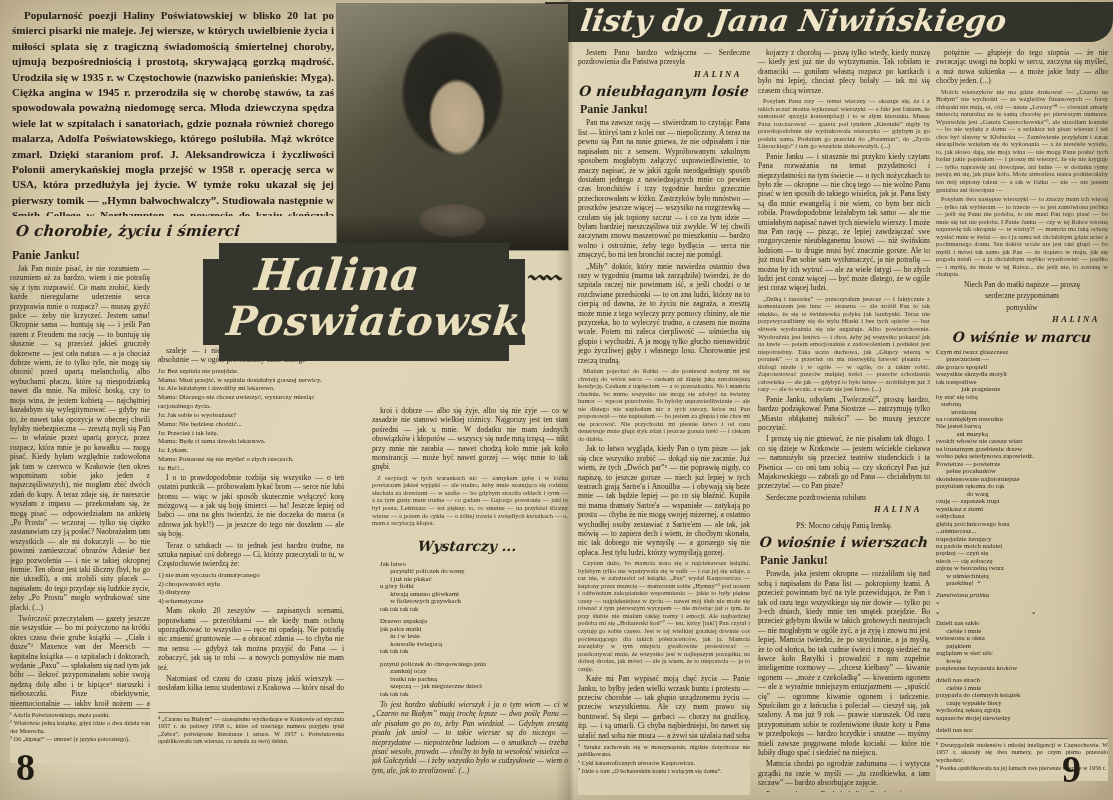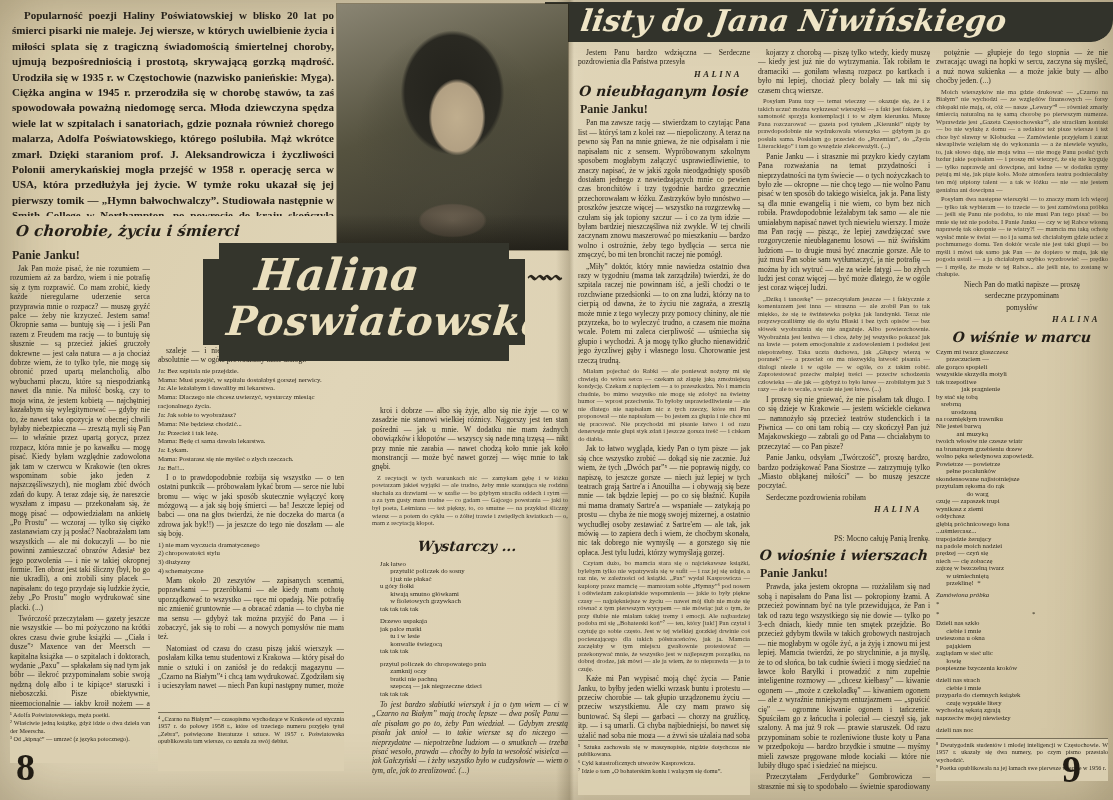--- a/index.html
+++ b/index.html
@@ -46,21 +46,21 @@
   .h-mid{font-size:14px;text-align:center;margin:4px 0 3px 0;}
   .h-wyst{position:absolute;left:418px;top:538px;font-size:14px;z-index:2;}
   
   .col{position:absolute;overflow:hidden;}
   .sal{font-size:12px;font-weight:bold;margin:2px 0 1px 2px;}
   .paras div{font-size:7.6px;line-height:1.24;text-align:justify;text-indent:8px;margin:0 0 2px 0;}
   .paras div.small{font-size:6.5px;line-height:1.16;text-indent:5px;color:#39332a;}
   .paras div.dlg{font-size:6.8px;line-height:1.3;text-indent:0;text-align:left;margin:0;}
   .paras div.center{text-align:center;text-indent:0;}
   .paras div.sig{text-align:right;text-indent:0;font-style:italic;font-weight:bold;font-size:8.6px;letter-spacing:2.5px;padding-right:8px;margin:2px 0 3px 0;}
-  .paras div.ps{text-align:right;text-indent:0;margin-top:19px;}
+  .paras div.ps{text-align:center;text-indent:0;margin-top:6px;}
   .poem div{font-size:6.8px;line-height:1.1;white-space:pre-wrap;text-align:left;margin:0;min-height:5px;}
   .poem div.it{font-style:italic;margin:4px 0 2px 0;}
   .poem div.stars{letter-spacing:14px;margin:2px 0;}
   .footnotes{position:absolute;background:rgba(219,207,177,.96);border-top:1px solid #79705a;padding-top:2px;z-index:6;}
   .footnotes div{font-size:6.2px;line-height:1.2;text-align:justify;margin:0 0 1px 0;}
   .pagenum{position:absolute;font-size:38px;font-weight:bold;color:#211c14;z-index:7;line-height:1;}
   .pn8{left:16px;top:748px;}
   .pn9{left:1062px;top:750px;}
 </style>
 </head>
@@ -108,20 +108,21 @@
         <div class="dlg">Ja: Ale leżałabym i dawaliby mi lekarstwa.</div>
         <div class="dlg">Mama: Dlaczego nie chcesz uwierzyć, wystarczy miesiąc racjonalnego życia.</div>
         <div class="dlg">Ja: Jak sobie to wyobrażasz?</div>
         <div class="dlg">Mama: Nie będziesz chodzić...</div>
         <div class="dlg">Ja: Przecież i tak leżę.</div>
         <div class="dlg">Mama: Będę ci sama dawała lekarstwa.</div>
         <div class="dlg">Ja: Łykam.</div>
         <div class="dlg">Mama: Postarasz się nie myśleć o złych rzeczach.</div>
         <div class="dlg">Ja: Ba!!...</div>
         <div>I o to prawdopodobnie rozbija się wszystko — o ten ostatni punkcik — próbowałam łykać brom — serce nie lubi bromu — więc w jaki sposób skutecznie wyłączyć korę mózgową — a jak się boję śmierci — ba! Jeszcze lepiej od babci — ona na głos twierdzi, że nie doczeka do marca (a zdrowa jak byk!!) — ja jeszcze do tego nie doszłam — ale się boję.</div>
+        <div>Teraz o sztukach — to jednak jest bardzo trudne, na sztuka napisać coś dobrego — Ci, którzy przeczytali to tu, w Częstochowie twierdzą że:</div>
         <div class="dlg">1) nie mam wyczucia dramatycznego</div>
         <div class="dlg">2) chropowatości stylu</div>
         <div class="dlg">3) dłużyzny</div>
         <div class="dlg">4) schematyczne</div>
         <div>Mam około 20 zeszytów — zapisanych scenami, poprawkami — przeróbkami — ale kiedy mam ochotę uporządkować to wszystko — ręce mi opadają. Nie potrafię nic zmienić gruntownie — a obracać zdania — to chyba nie ma sensu — gdybyż tak można przyjść do Pana — i zobaczyć, jak się to robi — a nowych pomysłów nie mam też.</div>
         <div>Natomiast od czasu do czasu piszę jakiś wierszyk — posłałam kilka temu studentowi z Krakowa — który pisał do mnie o sztuki i on zaniósł je do redakcji magazynu — „Czarno na Białym”⁴ i chcą tam wydrukować. Zgodziłam się i ucieszyłam nawet — niech Pan kupi następny numer, może tam co będzie.</div>
       </div>
   </div>
   <div class="footnotes" style="left:158px;top:712px;width:186px;height:56px;">
       <div>⁴ „Czarno na Białym” — czasopismo wychodzące w Krakowie od stycznia 1957 r. do połowy 1958 r., które od trzeciego numeru przyjęło tytuł „Zebra”, poświęcone literaturze i sztuce. W 1957 r. Poświatowska opublikowała tam wiersze, co uznała za swój debiut.</div>
@@ -191,30 +192,31 @@
       <div>⁶ Cykl katastroficznych utworów Kasprowicza.</div>
       <div>⁷ Idzie o tom „O bohaterskim koniu i walącym się domu”.</div>
     </div>
 
   <div class="col" style="left:758px;top:48px;width:172px;height:744px;">
     <div class="paras">
         <div>kojarzy z chorobą — piszę tylko wtedy, kiedy muszę — kiedy jest już nie do wytrzymania. Tak robiłam te dramaciki — goniłam własną rozpacz po kartkach i było mi lepiej, chociaż plecy bolały — tak mi się czasem chcą wiersze.</div>
         <div class="small">Posyłam Panu trzy — temat wieczny — okazuje się, że i z takich uczuć można wykrzesać wierszyki — a fakt jest faktem, że samotność sprzyja kontemplacji i to w złym kierunku. Muszę Pana rozczarować — gazeta pod tytułem „Kierunki” nigdy by prawdopodobnie nie wydrukowała wierszyka — gdybym ja go posłała sama. Posłałam go przecież do „Przemian”, do „Życia Literackiego” i tam go wszędzie zlekceważyli. (...)</div>
         <div>Panie Janku — i strasznie mi przykro kiedy czytam Pana rozważania na temat przydatności i nieprzydatności na tym świecie — o tych nożyczkach to było złe — okropne — nie chcę tego — nie wolno Panu pisać w ten sposób do takiego wisielca, jak ja. Pana listy są dla mnie ewangelią i nie wiem, co bym bez nich robiła. Prawdopodobnie leżałabym tak samo — ale nie umiałabym napisać nawet tych niewielu wierszy. I może ma Pan rację — pisząc, że lepiej zawdzięczać swe rozgoryczenie nieubłaganemu losowi — niż świńskim ludziom — to drugie musi być znacznie gorsze. Ale to już musi Pan sobie sam wytłumaczyć, ja nie potrafię — można by ich wytruć — ale za wiele fatygi — bo złych ludzi jest coraz więcej — być może dlatego, że w ogóle jest coraz więcej ludzi.</div>
         <div class="small">„Dziką i tancerkę” — przeczytałam jeszcze — i faktycznie z komentarzem jest inna — straszna — ale zrobił Pan to tak miękko, że się te świństewka połyka jak landrynki. Teraz nie przyzwyczailiśmy się do stylu Hłaski i bez tych opisów — bez słówek wyobraźnia się nie angażuje. Albo powierzchownie. Wyobraźnia jest leniwa — i chce, żeby jej wszystko pokazać jak na ławie — potem emocjonalnie z zadowoleniem i podtekst jest niepotrzebny. Taka uczta duchowa, jak „Głupcy wierzą w poranek” — a przecież on ma niezwykłą łatwość pisania — dialogi niezłe i w ogóle — w ogóle, co z takim robić. Zaprotestować przeciw małpiej treści — przeciw schodzenia człowieka — ale jak — gdybyż to było łatwe — zrobiłabym już 3 razy — ale to wcale, a wcale nie jest łatwe. (...)</div>
+        <div>Panie Janku, odsyłam „Twórczość”, proszę bardzo, bardzo podziękować Pana Siostrze — zatrzymuję tylko „Miasto obłąkanej miłości” — bo muszę jeszcze poczytać.</div>
         <div>I proszę się nie gniewać, że nie pisałam tak długo. I co się dzieje w Krakowie — jestem wściekle ciekawa — namnożyło się przecież teatrów studenckich i ta Piwnica — co oni tam robią — czy skończył Pan już Majakowskiego — zabrali go od Pana — chciałabym to przeczytać — co Pan pisze?</div>
-        <div>Panie Janku, odsyłam „Twórczość”, proszę bardzo, bardzo podziękować Pana Siostrze — zatrzymuję tylko „Miasto obłąkanej miłości” — bo muszę jeszcze poczytać.</div>
         <div>Serdeczne pozdrowienia robiłam</div>
         <div class="sig">HALINA</div>
         <div class="ps">PS: Mocno całuję Panią Irenkę.</div>
       </div>
     <h2 class="sc h-mid">O wiośnie i wierszach</h2>
     <div class="sal">Panie Janku!</div>
     <div class="paras">
         <div>Prawda, jaka jestem okropna — rozżaliłam się nad sobą i napisałam do Pana list — pokropiony łzami. A przecież powinnam być na tyle przewidująca, że Pan i tak od razu tego wszystkiego się nie dowie — tylko po 3-ech dniach, kiedy mnie ten smętek przejdzie. Bo przecież gdybym tkwiła w takich grobowych nastrojach — nie mogłabym w ogóle żyć, a ja żyję i znowu mi jest lepiej. Mamcia twierdzi, że po strychninie, a ja myślę, że to od słońca, bo tak cudnie świeci i mogę siedzieć na ławce koło Baryłki i prowadzić z nim zupełnie inteligentne rozmowy — „chcesz kiełbasy” — kiwanie ogonem — „może z czekoladkę” — kiwaniem ogonem — ale z wyraźnie mniejszym entuzjazmem — „spuścić cię” — ogromne kiwanie ogonem i tańczenie. Spuściłam go z łańcucha i poleciał — cieszył się, jak szalony. A ma już 9 rok — prawie staruszek. Od razu przypominam sobie te rozleniwione tłuste koty u Pana w przedpokoju — bardzo brzydkie i smutne — myśmy mieli zawsze pręgowane młode kociaki — które nie lubiły długo spać i siedzieć na miejscu.</div>
+        <div>Mamcia chodzi po ogrodzie zadumana — i wytycza grządki na razie w myśli — „tu rzodkiewka, a tam szczaw” — bardzo absorbujące zajęcie.</div>
         <div>Przeczytałam „Ferdydurke” Gombrowicza — strasznie mi się to spodobało — świetnie sparodiowany styl ówcześnie panujący i tematy — tematy... Chwilami śmiałam się ogromnie i musiałam drugi raz czytać mamci, a potem śmiałyśmy się razem. Bardzo inteligentny i dowcipny ktoś ten Gombrowicz — szkoda, że się na emigracji smaży — ale, niestety, u nas do tej pory nie miałby co robić. A tak czytam raczej niewiele i niewiele piszę — próżnuję panie Janku — mam we krwi jakieś rozlane lenistwo i nie mogę tego wziąć za łeb. „A bez pracy...”, itd... Bez pracy się głupieje</div>
       </div>
   </div>
 
   <div class="col" style="left:936px;top:48px;width:172px;height:688px;">
     <div class="paras">
         <div>potężnie — głupieje do tego stopnia — że nie zwracając uwagi na hopki w sercu, zaczyna się myśleć, a nuż nowa sukienka — a może jakie buty — albo choćby jeden. (...)</div>
         <div class="small">Moich wierszyków nie ma gdzie drukować — „Czarno na Białym” nie wychodzi — ze względów finansowych — forsy chłopaki nie mają, ot, cóż — nasze „Lewary”⁸ — również zmarły śmiercią naturalną na tę samą chorobę po pierwszym numerze. Wprawdzie jest „Gazeta Częstochowska”⁹, ale straciłam kontakt — bo nie wyłażę z domu — a redaktor też pisze wiersze i też chce być sławny w Kłobucku — Zamówienie przyjęłam i zaraz skwapliwie wzięłam się do wykonania — a że niewiele wyszło, to, jak słowo daję, nie moja wina — nie mogę Panu posłać tych bzdur jakie popisałam — i proszę mi wierzyć, że się nie kryguję — tylko naprawdę ani dowcipne, ani ładne — w dodatku rymy pętają mi się, jak piąte koło. Może atmosfera teatru podniecałaby ten mój uśpiony talent — a tak w łóżku — nie — nie jestem genialna ani dowcipna —</div>
         <div class="small">Posyłam dwa następne wierszyki — to znaczy mam ich więcej — tylko tak wybieram — to trzecie — to jest zamówiona próbka — jeśli się Panu nie podoba, to nie musi Pan tego pisać — bo mnie się też nie podoba. I Panie Janku — czy w tej Rabce wiosną naprawdę tak okropnie — te wiatry?! — mamcia ma taką ochotę wysłać mnie w świat — no i ja sama też chciałabym gdzie uciec z pochmurnego domu. Ten doktór wcale nie jest taki głupi — bo myśli i mówi tak samo jak Pan — że dopiero w maju, jak się pogoda ustali — a ja chciałabym szybko wyzdrowieć — prędko — i myślę, że może w tej Rabce... ale jeśli nie, to zostanę w chałupie.</div>
         <div class="center">Niech Pan do matki napisze — proszę</div>

